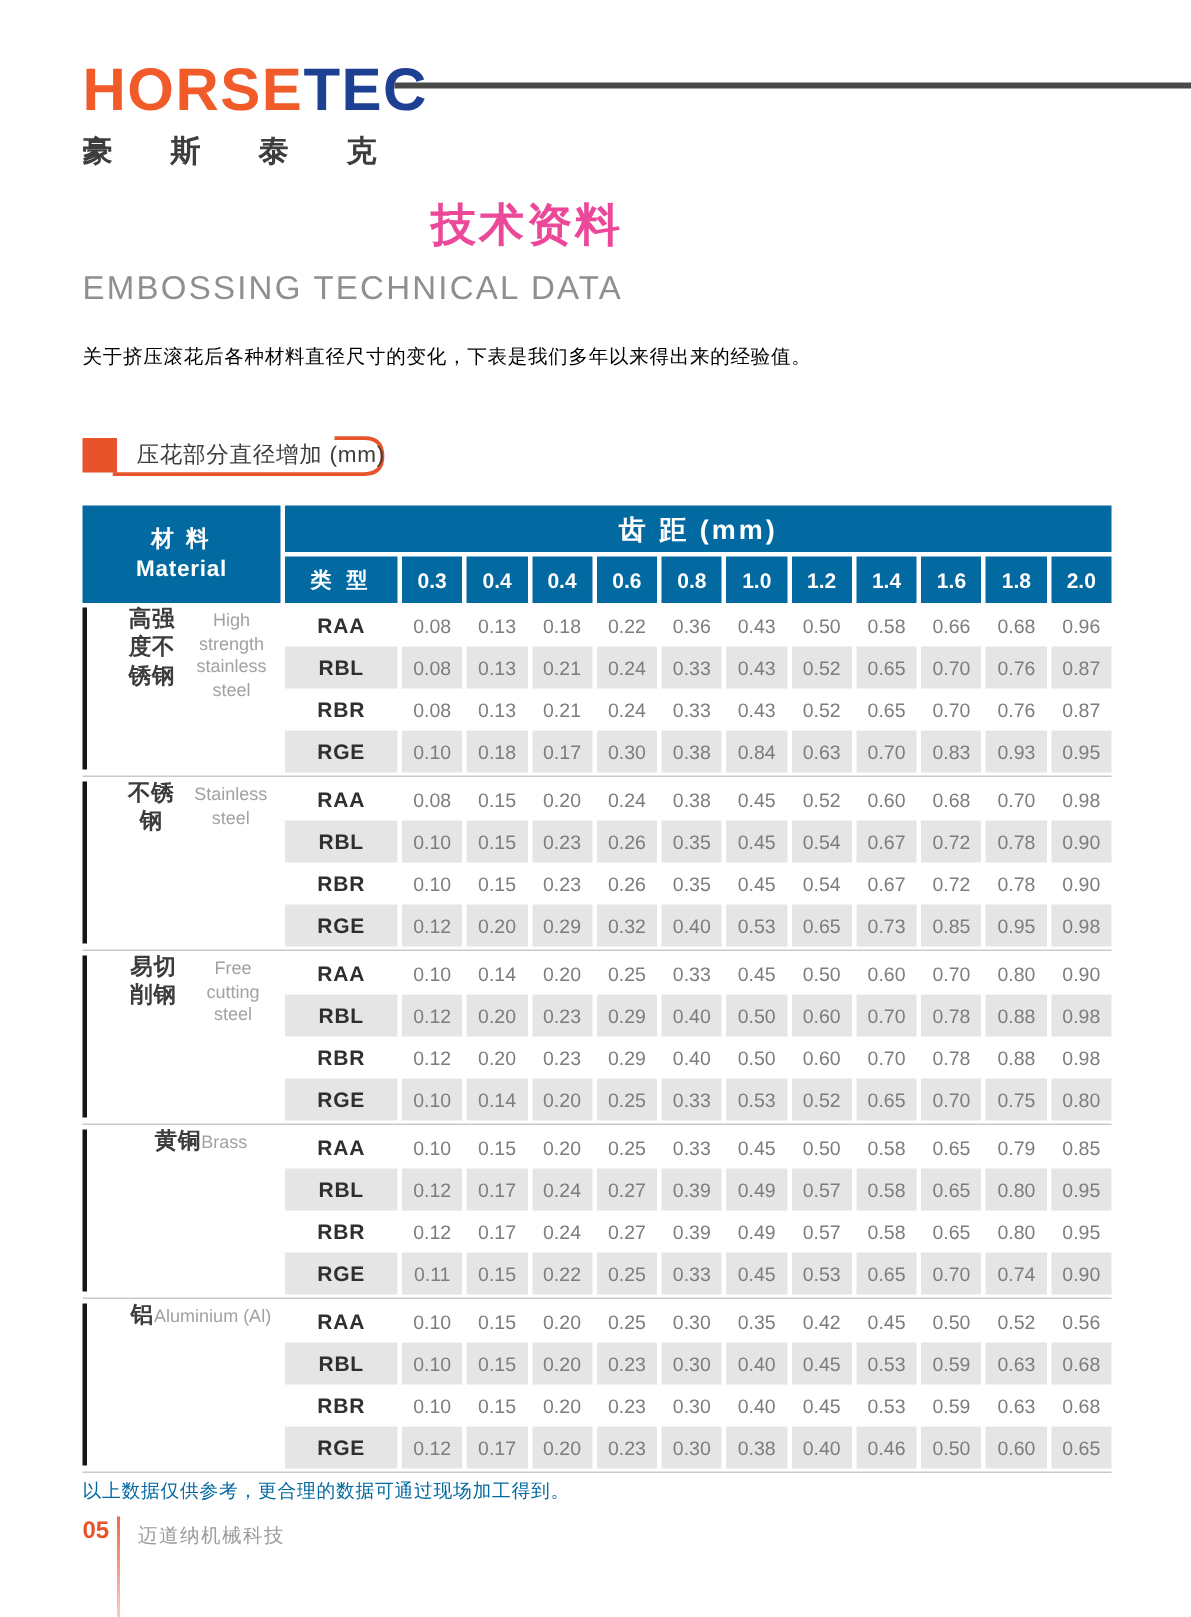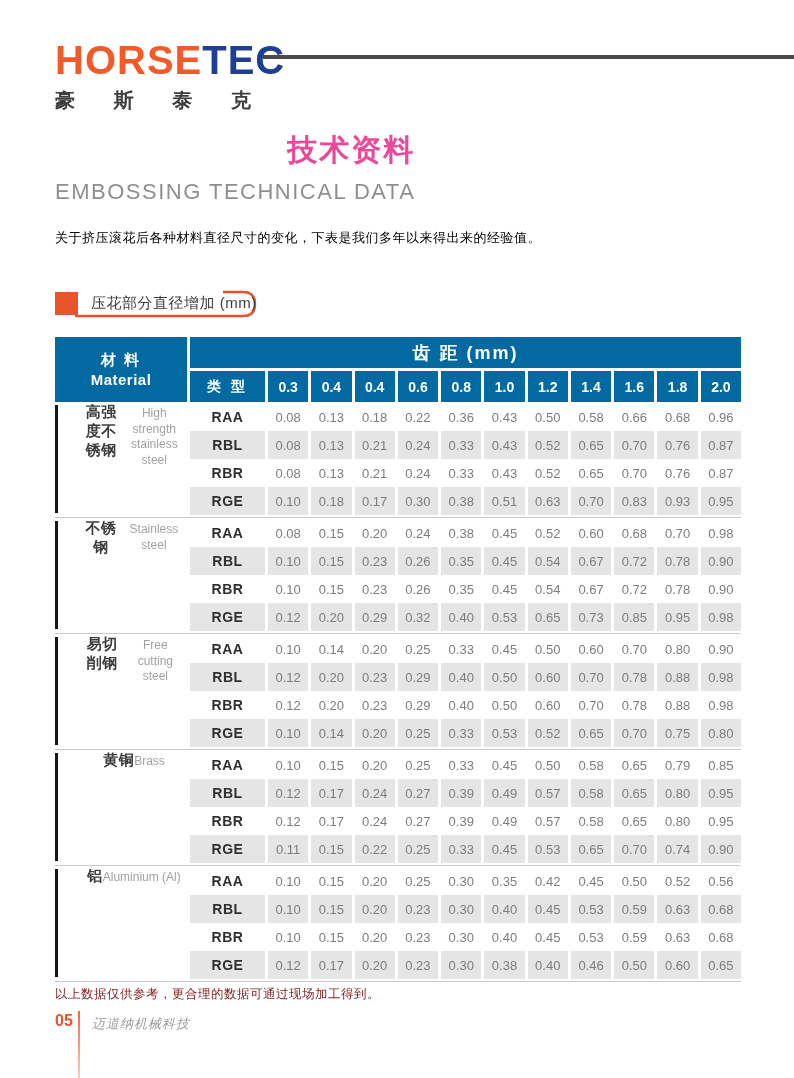--- a/index.html
+++ b/index.html
@@ -45,25 +45,25 @@
               display:flex; justify-content:center;text-align:center; }
   .mat-bar { position:absolute; left:0; top:2px; bottom:2px; width:3px; background:#161616; }
   .mat-zh { font-size:15px; font-weight:bold; color:#3c3c3c; letter-spacing:0.5px; }
   .mat-en { font-size:12px; color:#a2a2a2; line-height:1.3; margin-top:3px; }
   .cell { display:flex; align-items:center; justify-content:center; }
   .type-cell { font-weight:bold; color:#2f2f2f; font-size:14px; letter-spacing:0.5px; }
   .val-cell { color:#7d7d7d; font-size:13px; }
   .shade { background:#e5e5e5; }
 
   
-  .footnote { position:absolute; left:55px; top:986px; font-size:12.5px; color:#7f1d1d; letter-spacing:0.5px; }
+  .footnote { position:absolute; left:55px; top:986px; font-size:12.5px; color:#0369a1; letter-spacing:0.5px; }
   .page-num { position:absolute; left:55px; top:1012px; font-size:16px; font-weight:bold; color:#e8532b; }
   .footer-line { position:absolute; left:78px; top:1011px; width:2px; height:67px;
                  background:linear-gradient(#ec6b47,#f9cdbf); }
-  .company { position:absolute; left:92px; top:1015px; font-size:13px; color:#9b9b9b; letter-spacing:1px;font-style:italic; }
+  .company { position:absolute; left:92px; top:1015px; font-size:13px; color:#9b9b9b; letter-spacing:1px; }
 </style>
 </head>
 <body>
 
 <div class="page">
 
   <div class="logo-block">
     <div class="logo-word"><span class="logo-horse">HORSE</span><span class="logo-tec">TEC</span></div>
     <div class="logo-cn">
         <span>豪</span>
@@ -151,21 +151,21 @@
           <div class="cell val-cell">0.65</div>
           <div class="cell val-cell">0.70</div>
           <div class="cell val-cell">0.76</div>
           <div class="cell val-cell">0.87</div>
           <div class="cell type-cell shade">RGE</div>
           <div class="cell val-cell shade">0.10</div>
           <div class="cell val-cell shade">0.18</div>
           <div class="cell val-cell shade">0.17</div>
           <div class="cell val-cell shade">0.30</div>
           <div class="cell val-cell shade">0.38</div>
-          <div class="cell val-cell shade">0.51</div>
+          <div class="cell val-cell shade">0.84</div>
           <div class="cell val-cell shade">0.63</div>
           <div class="cell val-cell shade">0.70</div>
           <div class="cell val-cell shade">0.83</div>
           <div class="cell val-cell shade">0.93</div>
           <div class="cell val-cell shade">0.95</div>
         </div>
         <div class="group">
     <div class="mat-cell">
       <span class="mat-bar"></span>
       <div class="mat-zh">不锈钢</div>

